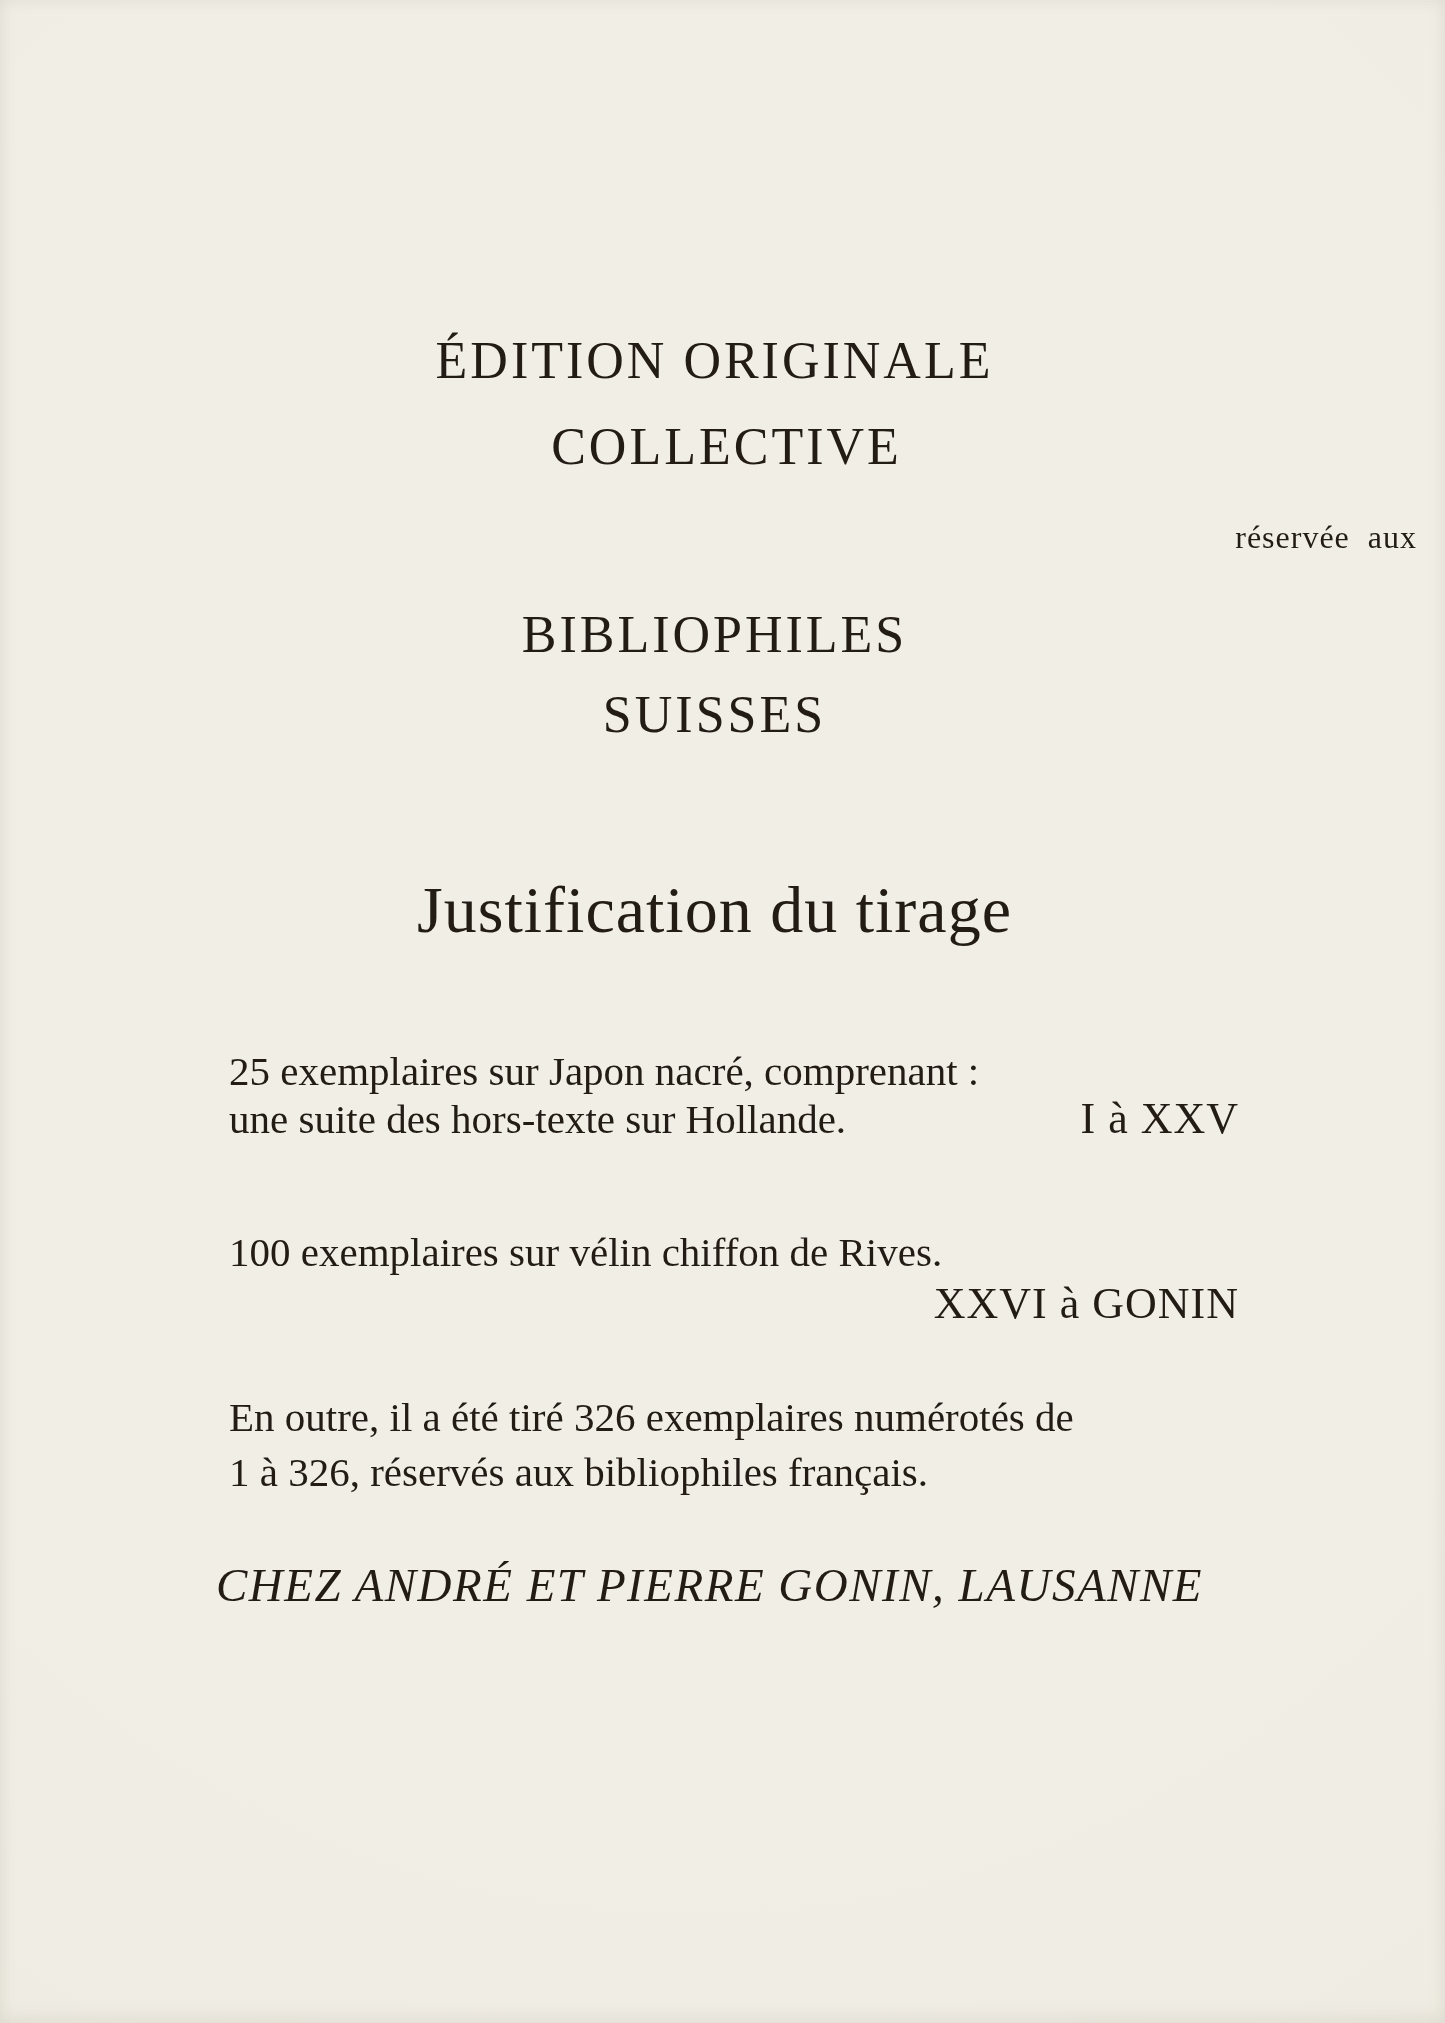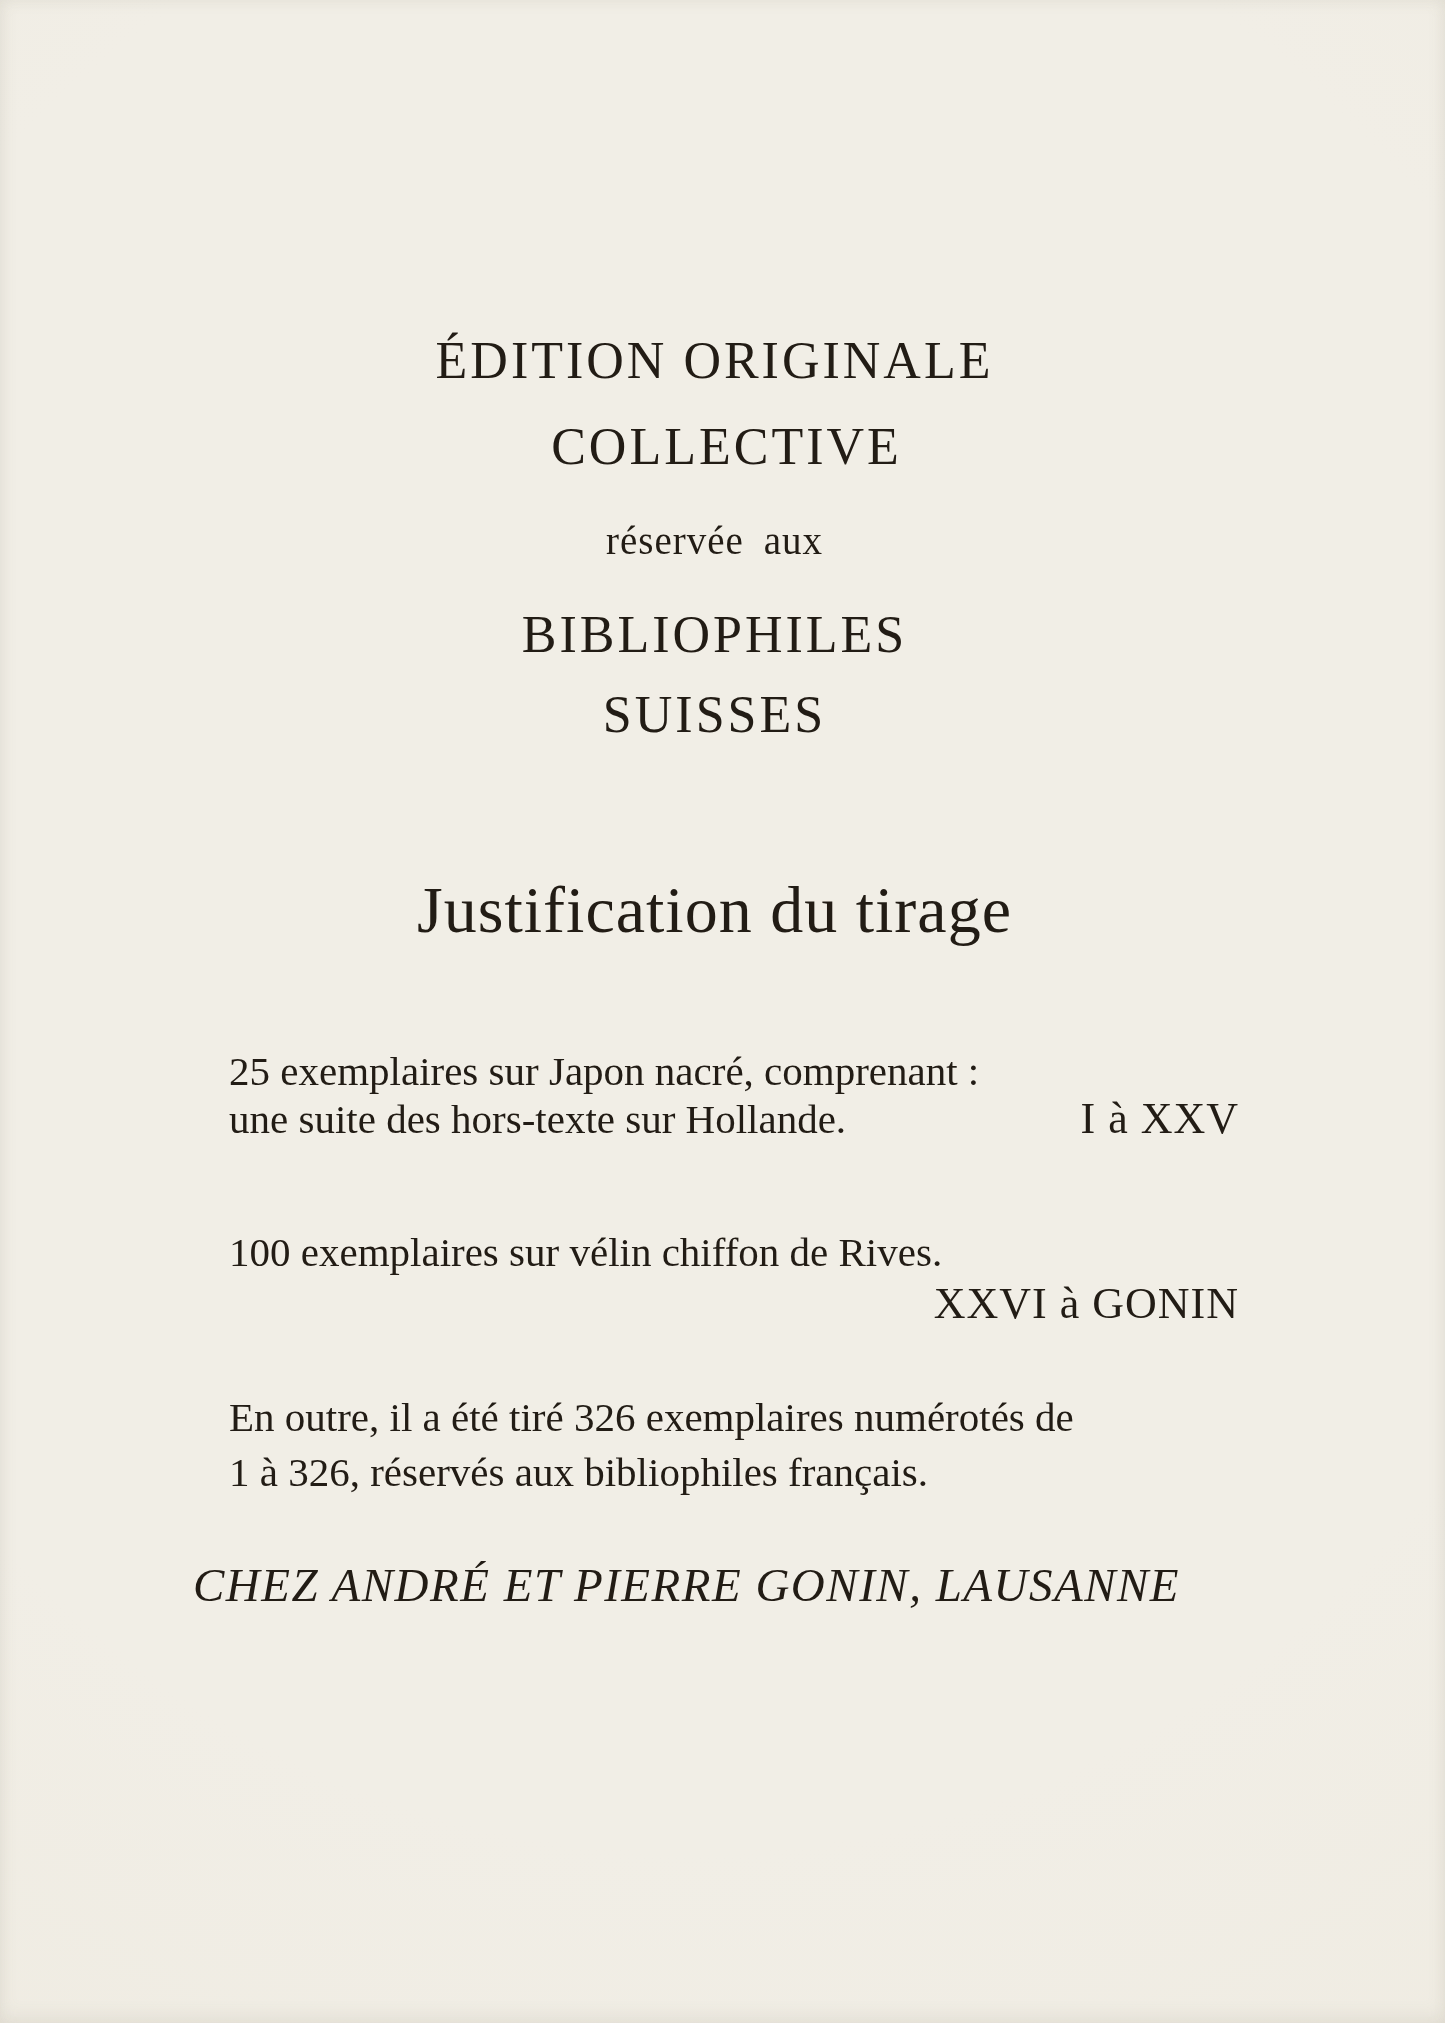--- a/index.html
+++ b/index.html
@@ -28,21 +28,21 @@
     position:absolute;left:0;top:0;width:1405px;height:100%;
     pointer-events:none;
   }
   .hline{
     position:absolute;left:12px;width:100%;
     text-align:center;
     line-height:1.1;
     white-space:nowrap;
   }
   .caps-lg{font-size:52px;letter-spacing:3px;}
-  .lower-md{font-size:39px;letter-spacing:1px;word-spacing:9px;}
+  .lower-md{font-size:32px;letter-spacing:1px;word-spacing:9px;text-align:right;}
   .series-1{top:332px;}
   .series-2{top:418px;margin-left:12px;}
   .series-3{top:520px;}
   .series-4{top:606px;}
   .series-5{top:686px;}
   .main-title{
     top:874px;
     font-size:66px;
     letter-spacing:1px;
   }
@@ -63,20 +63,21 @@
     letter-spacing:1px;
     white-space:nowrap;
   }
   .imprint{
     position:absolute;left:193px;top:1560px;width:1010px;
     font-style:italic;
     font-size:47px;
     letter-spacing:1.5px;
     white-space:nowrap;
     line-height:1.1;
+    text-align:right;
   }
 </style>
 </head>
 <body>
 
 <div class="page">
 
   <div class="heading-col">
     <div class="hline caps-lg series-1">ÉDITION ORIGINALE</div>
     <div class="hline caps-lg series-2">COLLECTIVE</div>

